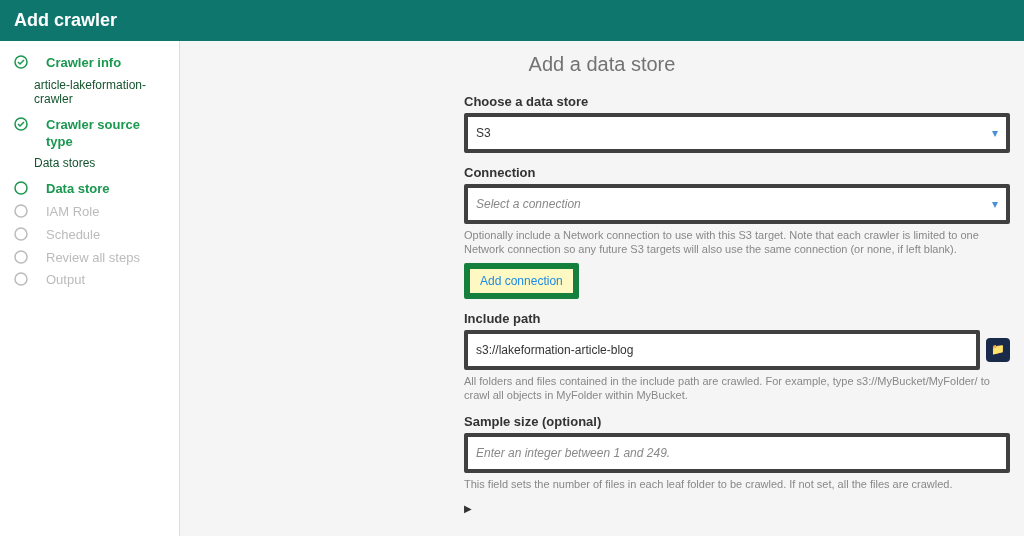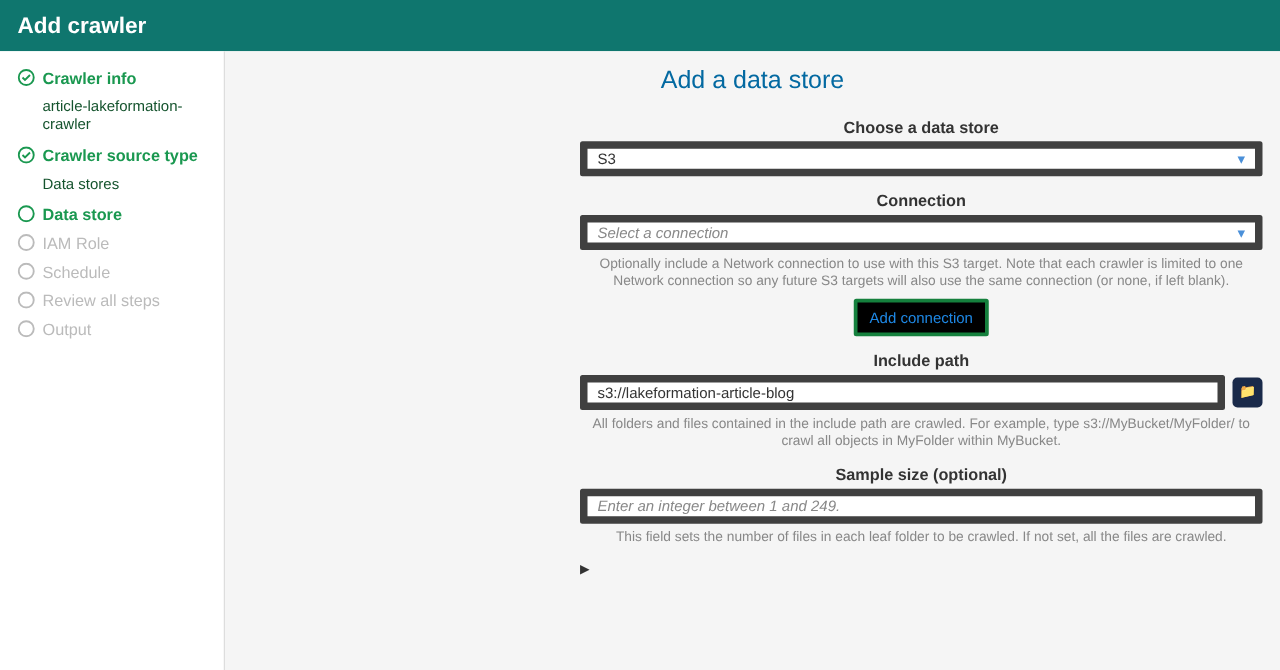--- a/index.html
+++ b/index.html
@@ -1,37 +1,37 @@
 <!DOCTYPE html>
 <html><head>
 <meta charset="utf-8">
 <style>
 * { box-sizing: border-box; margin: 0; padding: 0; }
 body { font-family: -apple-system, BlinkMacSystemFont, "Segoe UI", Arial, sans-serif; font-size: 13px; color: #333; background: #fff; }
 .header { background: #0f766e; color: #fff; padding: 10px 14px; font-size: 18px; font-weight: 600; }
 .layout { display: flex; height: calc(536px - 40px); }
 .sidebar { width: 180px; border-right: 1px solid #ddd; padding: 14px 10px 14px 14px; background:#fff;}
-.step { display: flex; align-items: flex-start; gap: 6px; margin-bottom: 6px; }
+.step { display: flex; align-items: flex-start; gap: 18px; margin-bottom: 6px; }
 .step-icon { width: 14px; height: 14px; flex-shrink: 0; display:flex; align-items:center; justify-content:center;}
 .step-icon svg { display:block; }
 .step-label { font-size: 13px; line-height: 1.3; }
 .step.completed .step-label { color: #1a9850; font-weight: 600; }
 .step.current .step-label { color: #1a9850; font-weight: 700; }
 .step.pending .step-label { color: #bbb; text-align: right; }
 .step-sub { font-size: 12px; color: #14532d; margin: 2px 0 10px 20px; line-height:1.2;}
 .main { flex: 1; background: #f5f5f5; padding: 8px 14px 16px 14px; overflow: auto; position:relative;}
-.page-title { text-align: center; font-size: 20px; color: #0369a1; margin: 4px 0 18px 0; font-weight:400;}
+.page-title { text-align: center; font-size: 20px; color: #737373; margin: 4px 0 18px 0; font-weight:400;}
 .form { max-width: 580px; margin-left: 270px;}
-.field { margin-bottom: 12px; text-align: center; }
+.field { margin-bottom: 12px; }
 .label { font-size: 13px; font-weight: 700; color: #333; margin-bottom: 4px; display:block;}
-.select, .input { width: 100%; height: 28px; border: 6px solid #404040; border-radius: 2px; background: #fff; padding: 0 8px; font-size: 12px; color: #333; position:relative; display:flex; align-items:center;}
+.select, .input { width: 100%; height: 28px; border: 4px solid #404040; border-radius: 2px; background: #fff; padding: 16px 8px; font-size: 12px; color: #333; position:relative; display:flex; align-items:center;}
 .select .caret { position:absolute; right:8px; top:50%; transform:translateY(-50%); color:#4a90d9;}
 .placeholder { color: #888; font-style: italic; }
 .help { font-size: 11px; color: #888; margin-top: 4px; line-height: 1.3; }
-.btn-outline { display:inline-block; border: 3px solid #15803d; color: #1e88e5; background: #000000; padding: 5px 10px; font-size: 12px; border-radius: 2px; margin-top:6px; cursor:pointer;}
+.btn-outline { display:inline-block; border: 6px solid #15803d; color: #1e88e5; background: #fef9c3; padding: 5px 10px; font-size: 12px; border-radius: 2px; margin-top:6px; cursor:pointer;}
 .radio-row { display: flex; align-items: center; gap: 6px; font-size: 12px; margin-bottom: 4px; }
 .radio { width: 13px; height: 13px; border: 1px solid #888; border-radius: 50%; display:inline-flex; align-items:center; justify-content:center;}
 .radio.checked::after { content:""; width:7px; height:7px; background:#1e88e5; border-radius:50%; }
 .input-row { display:flex; align-items:center; gap:6px;}
 .input-row .input { flex:1;}
 .folder-btn { width:24px; height:24px; border-radius:4px; background:#1a2a4a; display:flex; align-items:center; justify-content:center; color:#fff; font-size:11px;}
 .expander { display:flex; align-items:center; gap:6px; font-size:14px; color:#333; margin-top:10px; cursor:pointer;}
 .expander .tri { font-size:10px;}
 </style>
 </head>

